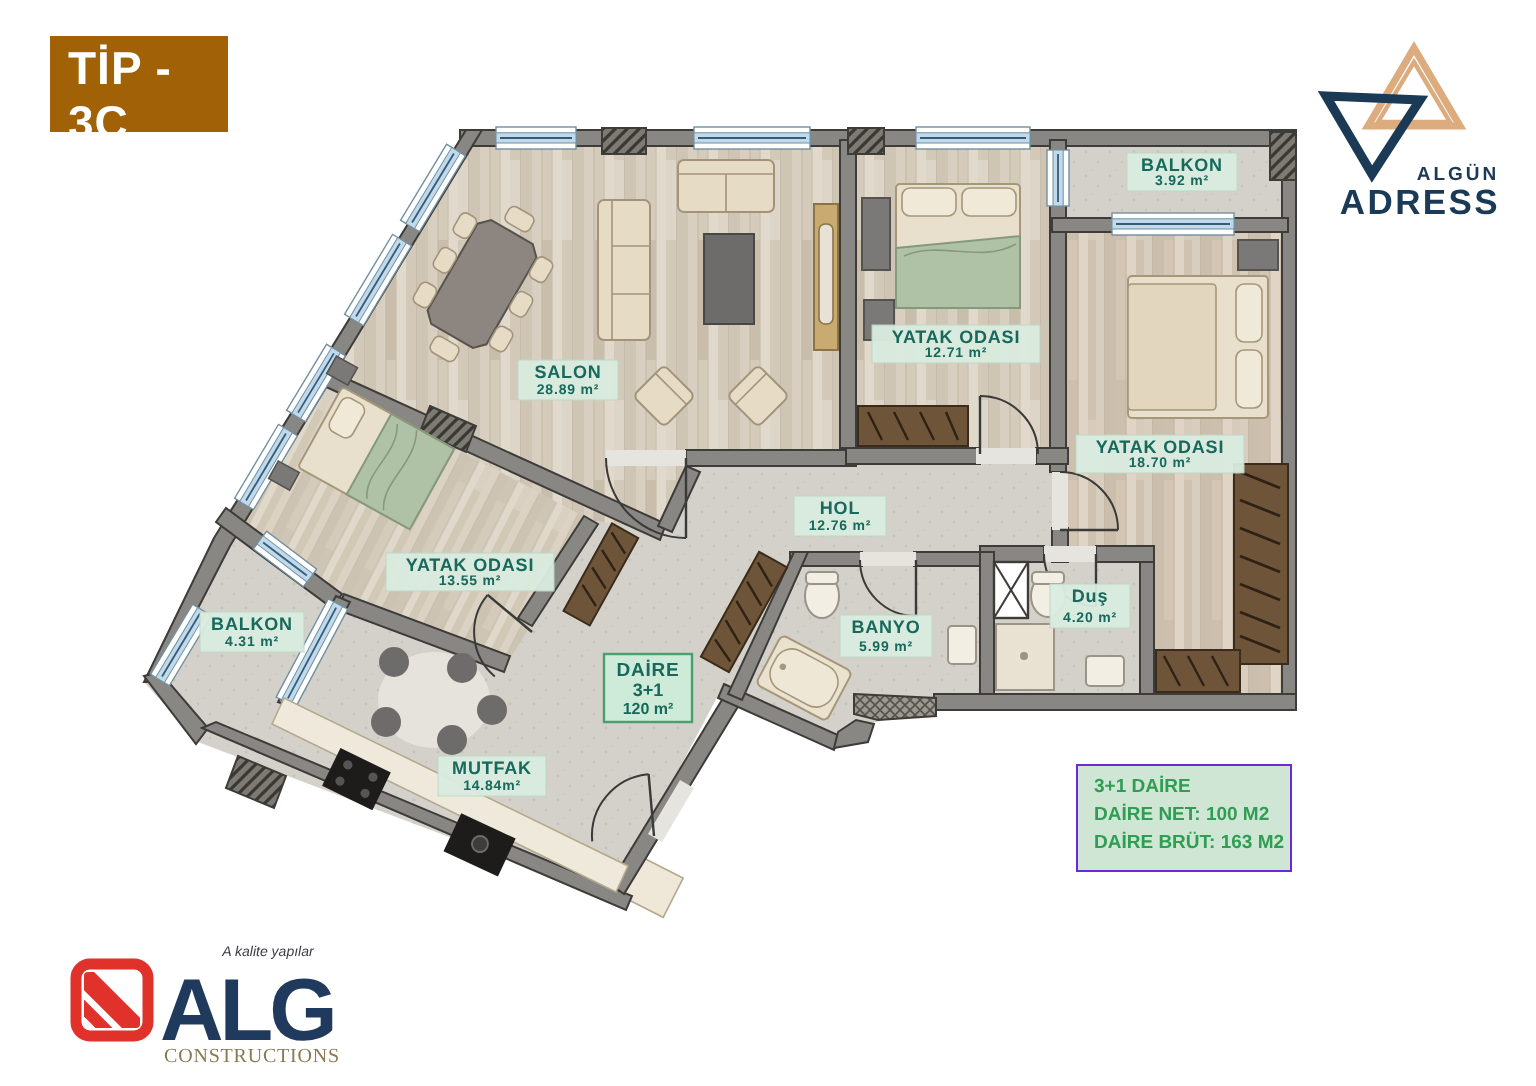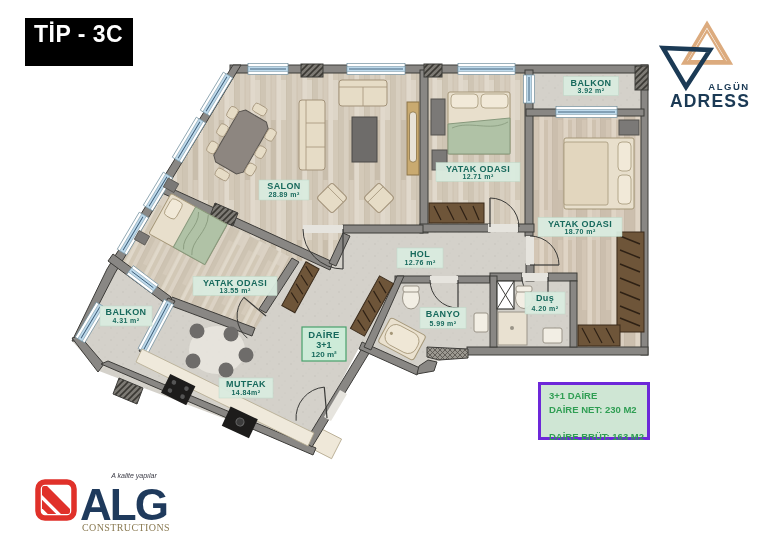--- a/index.html
+++ b/index.html
@@ -446,21 +446,21 @@
     </g>
 
 <g>
       <rect x="302" y="327" width="44" height="34" fill="#cdebd8" stroke="#49a06c" stroke-width="1.2"></rect>
       <text x="324" y="338" class="lbl" font-size="9.5" letter-spacing="0.4">DAİRE</text>
       <text x="324" y="348" class="lbl" font-size="9">3+1</text>
       <text x="324" y="357" class="lbl" font-size="8">120 m²</text>
     </g>
 </svg>
 
-<div style="position:absolute;left:25px;top:18px;width:108px;height:48px;background:#000000;color:#fff;">
+<div style="position:absolute;left:25px;top:18px;width:89px;height:48px;background:#a16207;color:#fff;">
     <div style="font-weight:bold;font-size:23px;margin:3px 0 0 9px;letter-spacing:0.5px;">TİP - 3C</div>
   </div>
 
 <div style="position:absolute;left:650px;top:20px;width:112px;height:92px;"><svg width="112" height="92" viewBox="0 0 112 92">
       <path d="M57,4 L80,43 L34,43 Z" fill="none" stroke="#dcab7e" stroke-width="3.6"></path>
       <path d="M57,11 L75,41 L39,41 Z" fill="none" stroke="#dcab7e" stroke-width="2.2"></path>
       <path d="M13,28 L60,30 L36,67 Z" fill="none" stroke="#1b3a55" stroke-width="4.6" stroke-linejoin="miter"></path>
       <text x="79" y="70" font-family="Liberation Sans,sans-serif" font-weight="bold" font-size="9.5" fill="#1b3a55" letter-spacing="1.5" text-anchor="middle">ALGÜN</text>
       <text x="60" y="87" font-family="Liberation Sans,sans-serif" font-weight="bold" font-size="17.5" fill="#1b3a55" letter-spacing="1.2" text-anchor="middle">ADRESS</text>
     </svg></div>
@@ -476,16 +476,16 @@
         <rect x="6" y="17" width="36" height="36" rx="7" fill="#ffffff" stroke="#e0312a" stroke-width="5.5"></rect>
         <g clip-path="url(#algclip)">
           <line x1="0" y1="13" x2="46" y2="59" stroke="#e0312a" stroke-width="10"></line>
           <line x1="0" y1="29" x2="42" y2="71" stroke="#e0312a" stroke-width="6"></line>
         </g>
       </g>
       <text x="48" y="55" font-family="Liberation Sans,sans-serif" font-weight="bold" font-size="44" fill="#1f3a5c" letter-spacing="-2">ALG</text>
       <text x="50" y="66" font-family="Liberation Serif,serif" font-size="10" fill="#8a7a52" letter-spacing="0.4">CONSTRUCTIONS</text>
     </svg></div>
 
-<div style="position:absolute;left:538px;top:382px;width:106px;height:52px;background:#cfe6d4;border:3px solid #6d28d9;">
+<div style="position:absolute;left:538px;top:382px;width:106px;height:52px;background:#cfe6d4;border:1px solid #6d28d9;">
     <div style="font-size:9.5px;color:#2f9e53;font-weight:bold;margin:5px 0 0 8px;">3+1 DAİRE</div>
-    <div style="font-size:9.5px;color:#2f9e53;font-weight:bold;margin:3px 0 0 8px;">DAİRE NET: 230 M2</div>
-    <div style="font-size:9.5px;color:#2f9e53;font-weight:bold;margin:16px 0 0 8px;">DAİRE BRÜT: 163 M2</div>
+    <div style="font-size:9.5px;color:#2f9e53;font-weight:bold;margin:3px 0 0 8px;">DAİRE NET: 100 M2</div>
+    <div style="font-size:9.5px;color:#2f9e53;font-weight:bold;margin:3px 0 0 8px;">DAİRE BRÜT: 163 M2</div>
   </div>
 </body></html>

